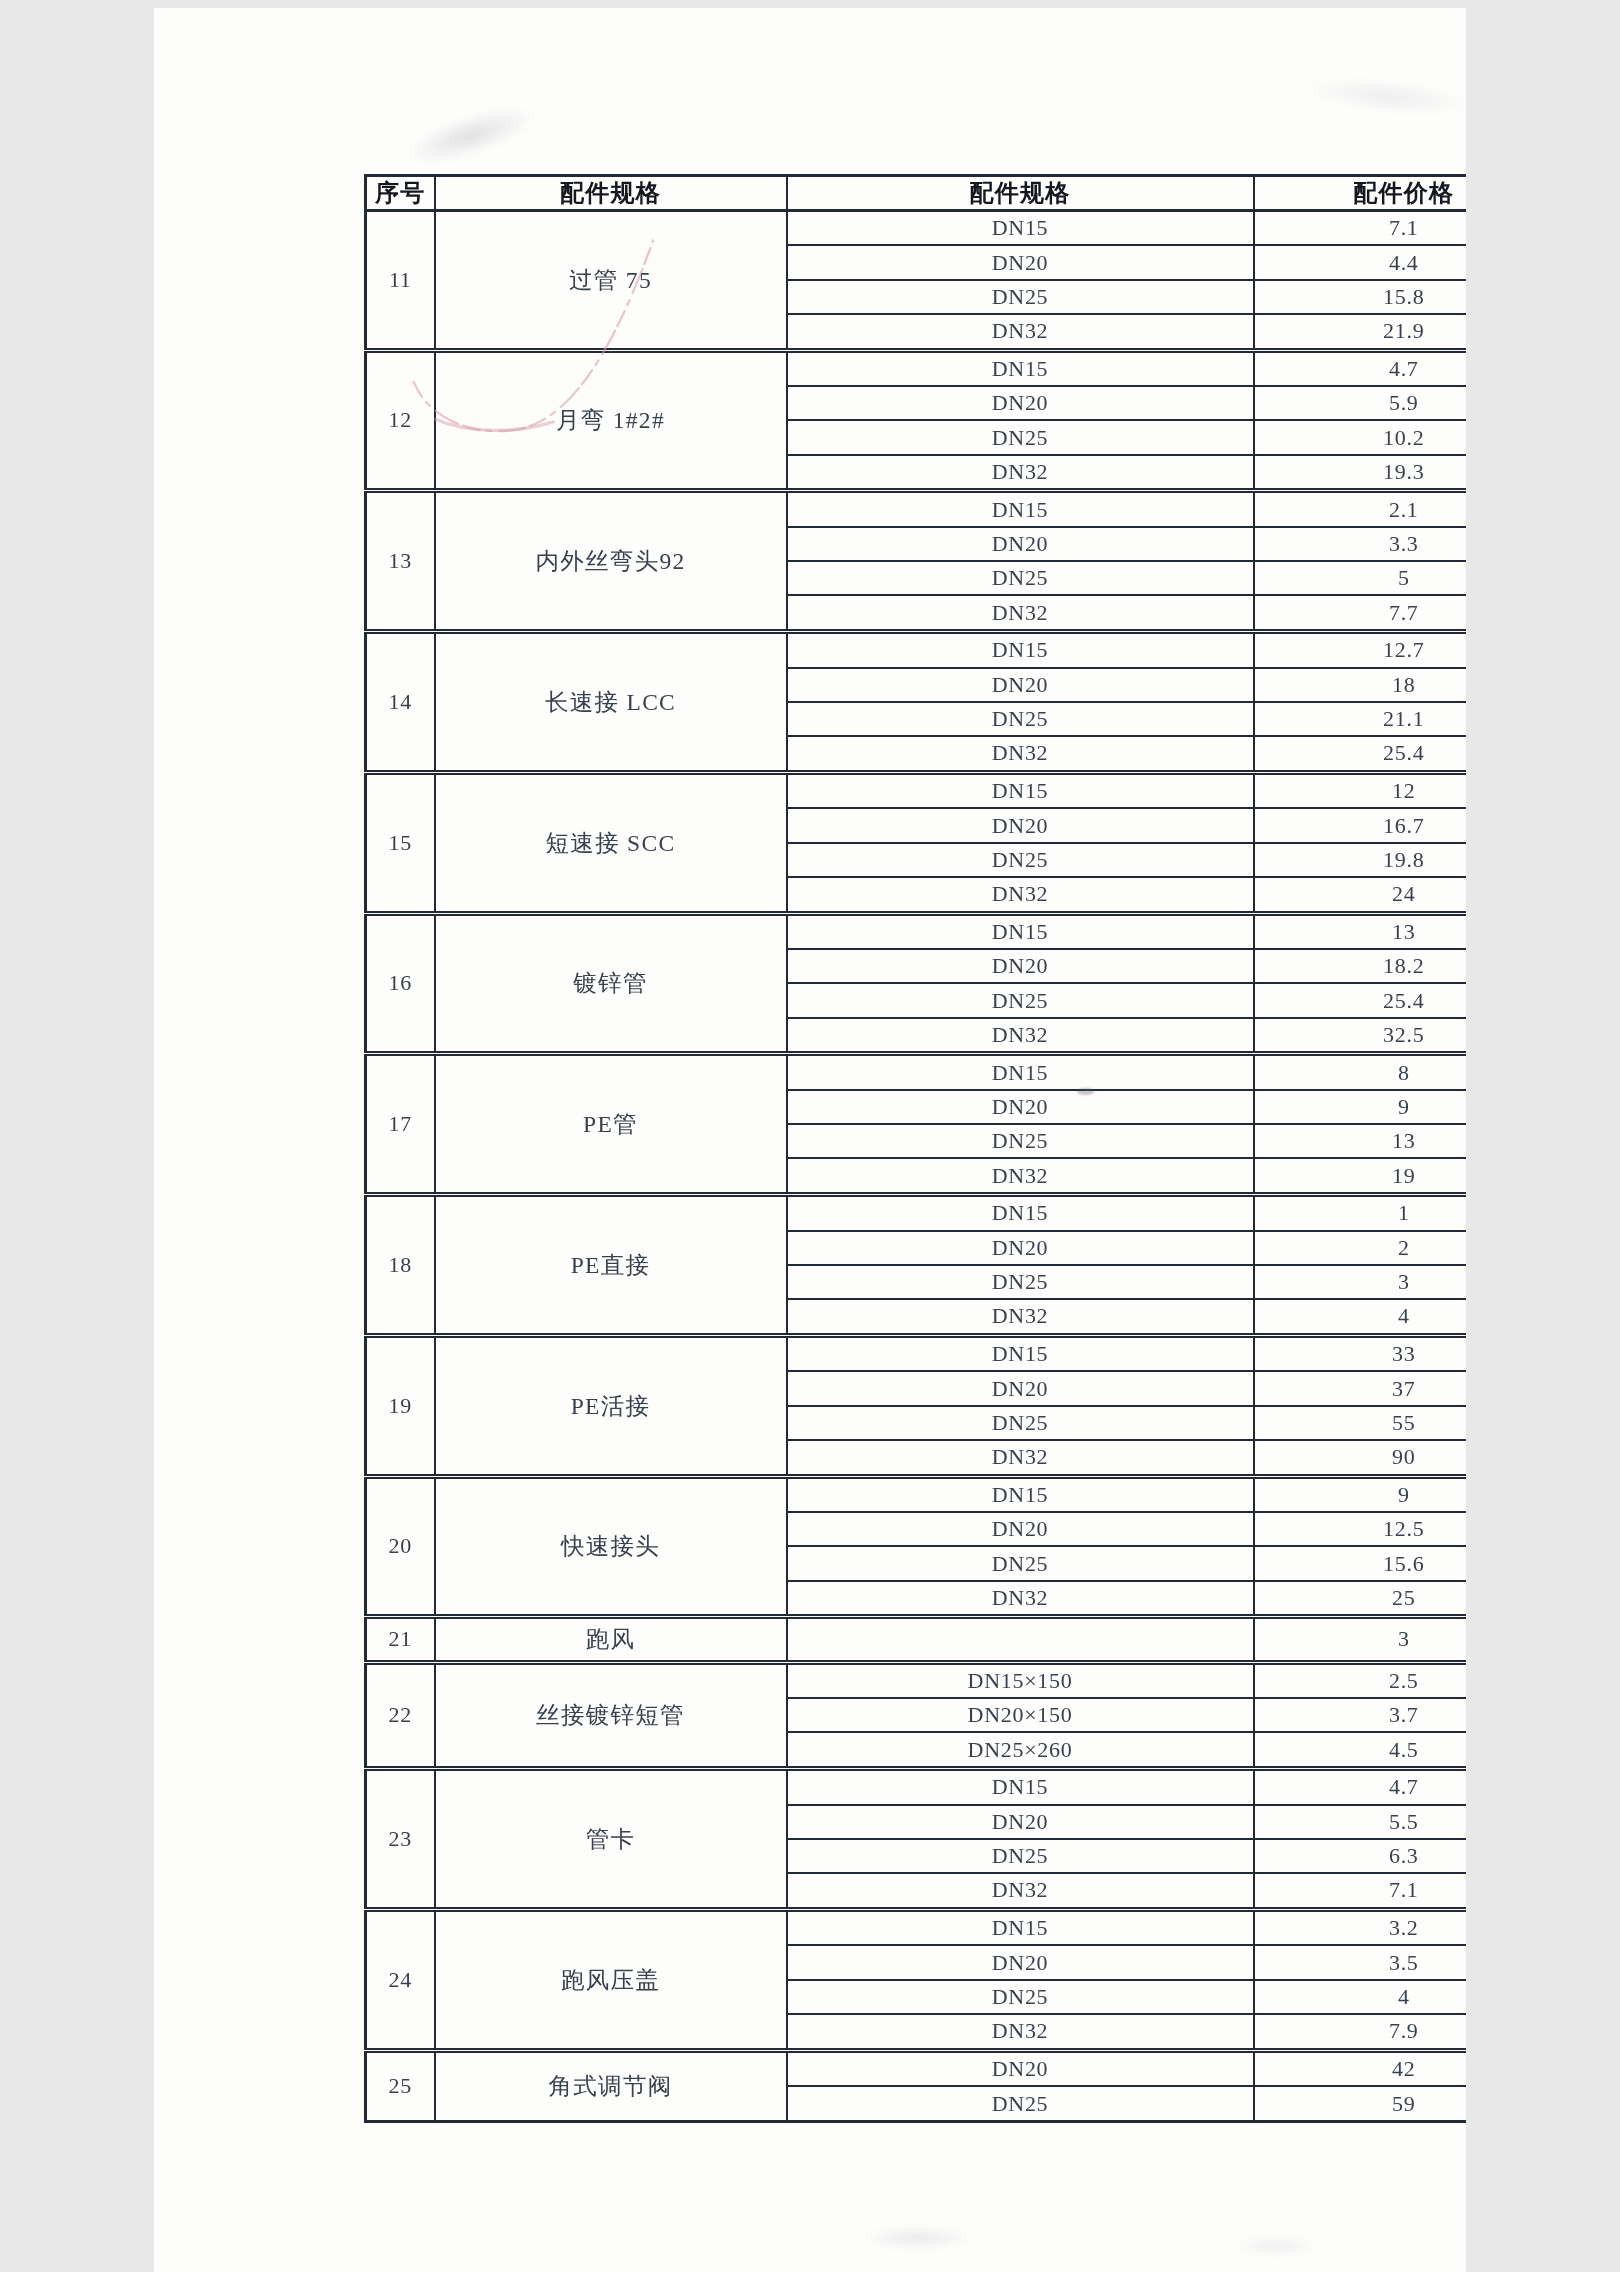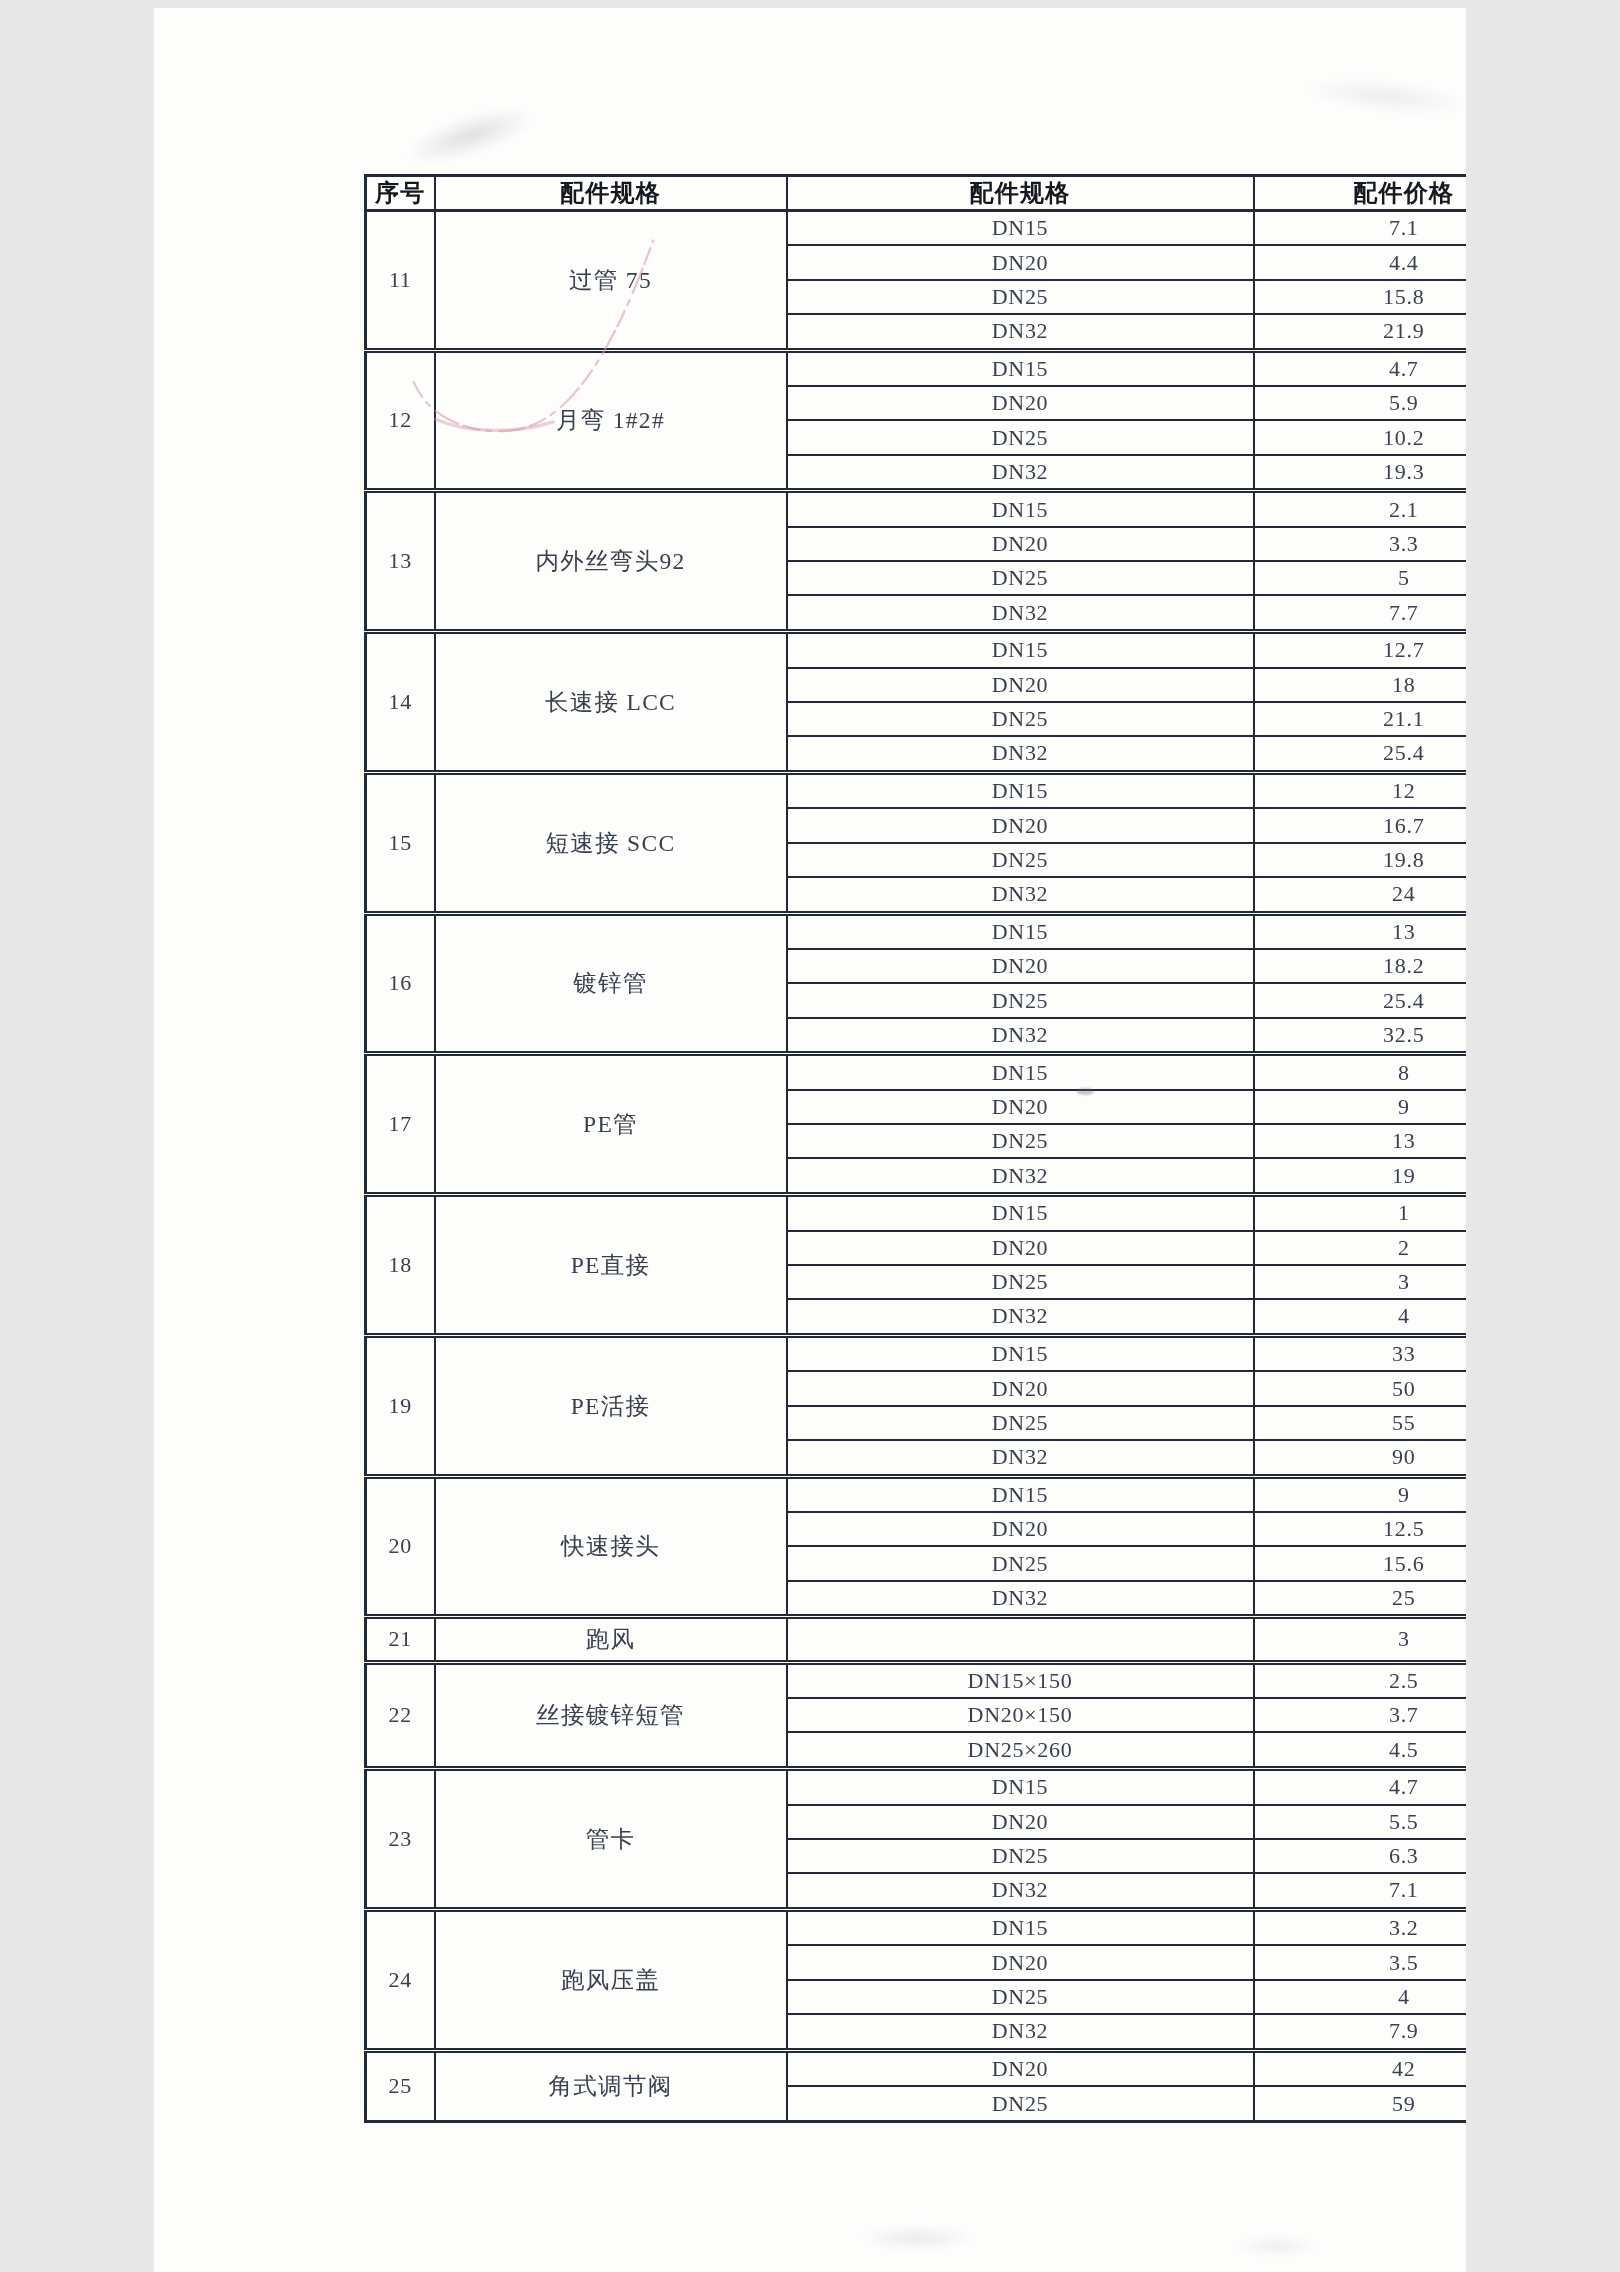--- a/index.html
+++ b/index.html
@@ -270,21 +270,21 @@
           <td class="price-cell">4</td>
         </tr>
         <tr class="group-start">
           <td class="no-cell" rowspan="4">19</td>
           <td class="name-cell" rowspan="4">PE活接</td>
           <td class="spec-cell">DN15</td>
           <td class="price-cell">33</td>
         </tr>
         <tr>
           <td class="spec-cell">DN20</td>
-          <td class="price-cell">50</td>
+          <td class="price-cell">37</td>
         </tr>
         <tr>
           <td class="spec-cell">DN25</td>
           <td class="price-cell">55</td>
         </tr>
         <tr>
           <td class="spec-cell">DN32</td>
           <td class="price-cell">90</td>
         </tr>
         <tr class="group-start">

